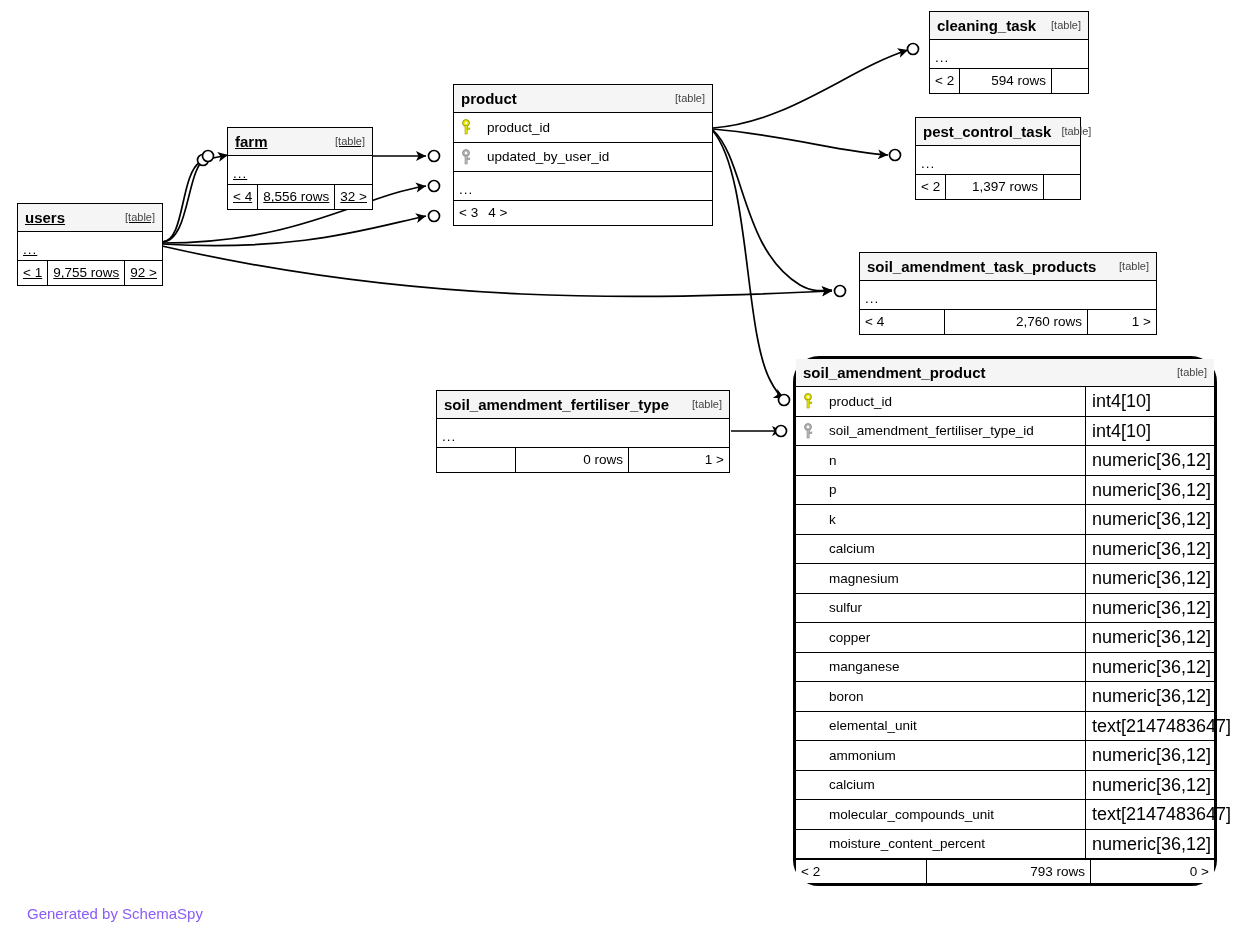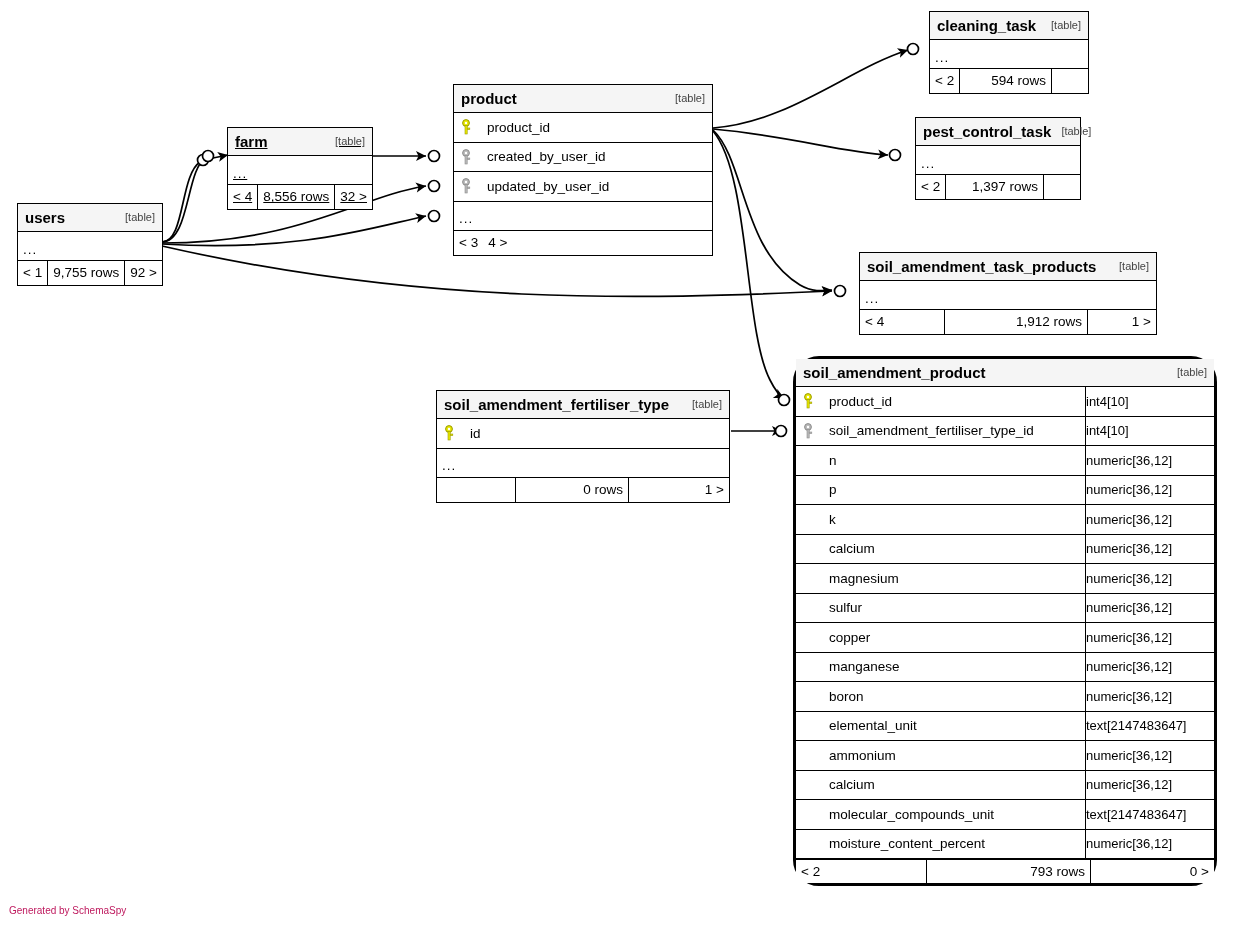--- a/index.html
+++ b/index.html
@@ -81,21 +81,22 @@
     overflow: hidden;
   }
   .col-type {
     box-sizing: border-box;
     flex: 0 0 auto;
     width: 129px;
     border-left: 1px solid #000;
     height: 100%;
     display: flex;
     align-items: center;
-    font-size: 13px;
+    padding-left: 6px;
+    font-size: 18px;
   }
   .keyicon {
     display: inline-block;
     width: 14px;
     min-width: 14px;
     height: 16px;
     margin-right: 12px;
     position: relative;
   }
   .keyicon svg { display: block; }
@@ -124,24 +125,24 @@
     align-items: center;
     height: 100%;
     padding: 0 5px;
     overflow: hidden;
   }
   .foot-left   { flex: 0 0 auto; justify-content: flex-start; }
   .foot-mid    { flex: 1 1 auto; justify-content: flex-end; border-left: 1px solid #000; border-right: 1px solid #000; }
   .foot-right  { flex: 0 0 auto; justify-content: flex-end; }
   .credit {
     position: absolute;
-    left: 9px;
+    left: 27px;
     top: 905px;
-    font-size: 10px;
-    color: #be185d;
+    font-size: 15px;
+    color: #8b5cf6;
     z-index: 4;
   }
 </style>
 </head>
 <body>
 
 <div id="canvas">
 
   <svg id="edges" viewBox="0 0 1241 937" xmlns="http://www.w3.org/2000/svg">
     <defs>
@@ -179,21 +180,21 @@
       <circle cx="434" cy="186" r="5.5" fill="#fff" stroke="#000" stroke-width="1.7"></circle>
       <circle cx="434" cy="216" r="5.5" fill="#fff" stroke="#000" stroke-width="1.7"></circle>
       <circle cx="913" cy="49" r="5.5" fill="#fff" stroke="#000" stroke-width="1.7"></circle>
       <circle cx="895" cy="155" r="5.5" fill="#fff" stroke="#000" stroke-width="1.7"></circle>
       <circle cx="840" cy="291" r="5.5" fill="#fff" stroke="#000" stroke-width="1.7"></circle>
       <circle cx="784" cy="400" r="5.5" fill="#fff" stroke="#000" stroke-width="1.7"></circle>
       <circle cx="781" cy="431" r="5.5" fill="#fff" stroke="#000" stroke-width="1.7"></circle>
     </g>
   </svg>
 
-  <div class="tbl" style="left:17px; top:203px; width:146px;">
+  <div class="tbl" style="left:17px; top:203px; width:146px;text-decoration:underline;">
     <div class="tbl-title">
       <span class="tname">users</span>
       <span class="ttag">[table]</span>
     </div>
     <div class="ellipsis-row">
       <span>...</span>
     </div>
     <div class="foot-row">
       <div class="foot-cell foot-left">&lt; 1</div>
       <div class="foot-cell foot-mid">9,755 rows</div>
@@ -230,33 +231,20 @@
               <circle cx="5" cy="4" r="1.2" fill="#fff"></circle>
               <rect x="4" y="6.5" width="2.2" height="8.5" fill="#e8e800" stroke="#9a9a00" stroke-width="0.6"></rect>
               <rect x="6.2" y="9" width="2.6" height="1.6" fill="#e8e800" stroke="#9a9a00" stroke-width="0.6"></rect>
             </svg>
         </span>
         <span>product_id</span>
       </div>
     </div>
 
 
-    <div class="col-row">
-      <div class="col-name">
-        <span class="keyicon">
-          <svg width="14" height="16" viewBox="0 0 14 16">
-              <circle cx="5" cy="4" r="3.4" fill="#b8b8b8" stroke="#8d8d8d" stroke-width="1"></circle>
-              <circle cx="5" cy="4" r="1.2" fill="#fff"></circle>
-              <rect x="4" y="6.5" width="2.2" height="8.5" fill="#b8b8b8" stroke="#8d8d8d" stroke-width="0.6"></rect>
-              <rect x="6.2" y="9" width="2.6" height="1.6" fill="#b8b8b8" stroke="#8d8d8d" stroke-width="0.6"></rect>
-            </svg>
-        </span>
-        <span>created_by_user_id</span>
-      </div>
-    </div>
 
     <div class="col-row">
       <div class="col-name">
         <span class="keyicon">
           <svg width="14" height="16" viewBox="0 0 14 16">
               <circle cx="5" cy="4" r="3.4" fill="#b8b8b8" stroke="#8d8d8d" stroke-width="1"></circle>
               <circle cx="5" cy="4" r="1.2" fill="#fff"></circle>
               <rect x="4" y="6.5" width="2.2" height="8.5" fill="#b8b8b8" stroke="#8d8d8d" stroke-width="0.6"></rect>
               <rect x="6.2" y="9" width="2.6" height="1.6" fill="#b8b8b8" stroke="#8d8d8d" stroke-width="0.6"></rect>
             </svg>
@@ -307,42 +295,29 @@
   <div class="tbl" style="left:859px; top:252px; width:298px;">
     <div class="tbl-title">
       <span class="tname">soil_amendment_task_products</span>
       <span class="ttag">[table]</span>
     </div>
     <div class="ellipsis-row">
       <span>...</span>
     </div>
     <div class="foot-row">
       <div class="foot-cell foot-left" style="width:84px;">&lt; 4</div>
-      <div class="foot-cell foot-mid">1,912 rows</div>
+      <div class="foot-cell foot-mid">2,760 rows</div>
       <div class="foot-cell foot-right" style="width:68px;">1 &gt;</div>
     </div>
   </div>
 
   <div class="tbl" style="left:436px; top:390px; width:294px;">
     <div class="tbl-title">
       <span class="tname">soil_amendment_fertiliser_type</span>
       <span class="ttag">[table]</span>
-    </div>
-    <div class="col-row">
-      <div class="col-name">
-        <span class="keyicon">
-          <svg width="14" height="16" viewBox="0 0 14 16">
-              <circle cx="5" cy="4" r="3.4" fill="#e8e800" stroke="#9a9a00" stroke-width="1"></circle>
-              <circle cx="5" cy="4" r="1.2" fill="#fff"></circle>
-              <rect x="4" y="6.5" width="2.2" height="8.5" fill="#e8e800" stroke="#9a9a00" stroke-width="0.6"></rect>
-              <rect x="6.2" y="9" width="2.6" height="1.6" fill="#e8e800" stroke="#9a9a00" stroke-width="0.6"></rect>
-            </svg>
-        </span>
-        <span>id</span>
-      </div>
     </div>
     <div class="ellipsis-row">
       <span>...</span>
     </div>
     <div class="foot-row">
       <div class="foot-cell foot-left" style="width:78px;"></div>
       <div class="foot-cell foot-mid">0 rows</div>
       <div class="foot-cell foot-right" style="width:100px;">1 &gt;</div>
     </div>
   </div>

